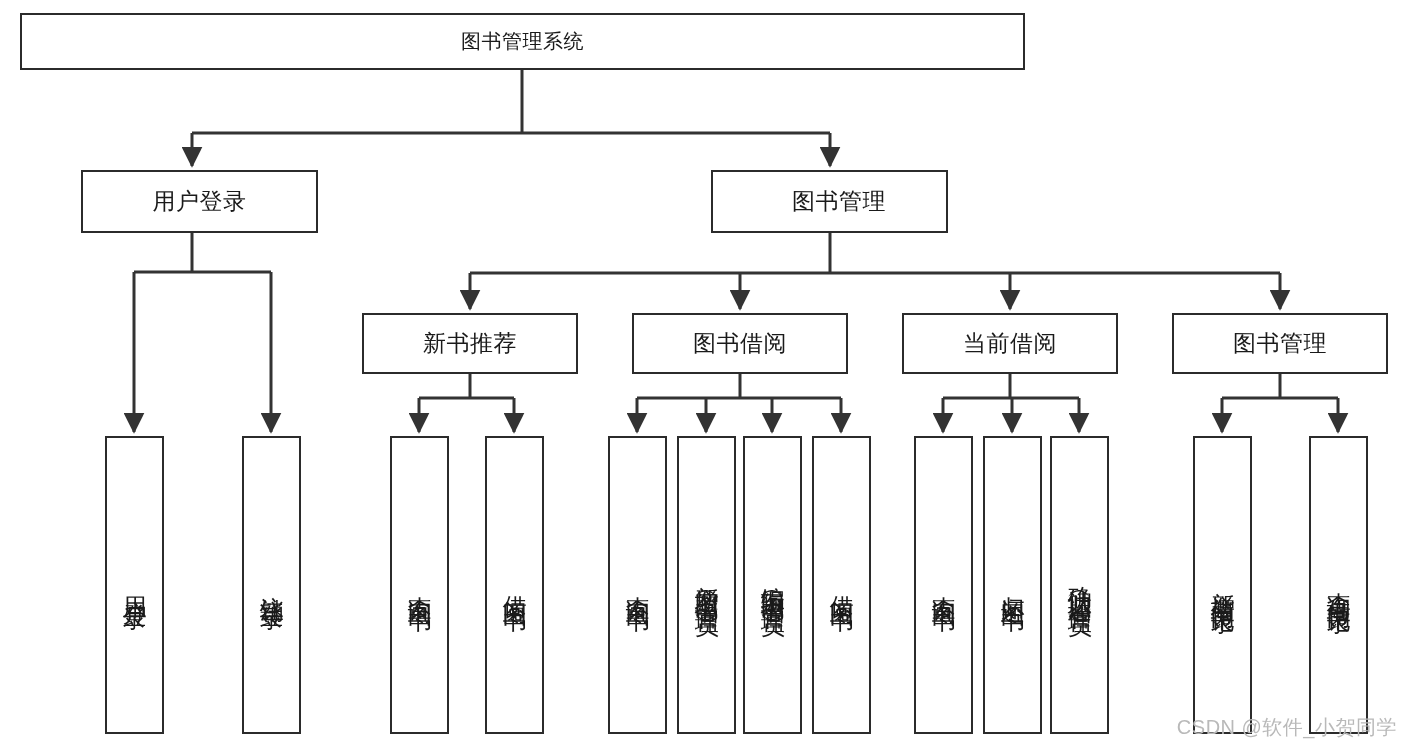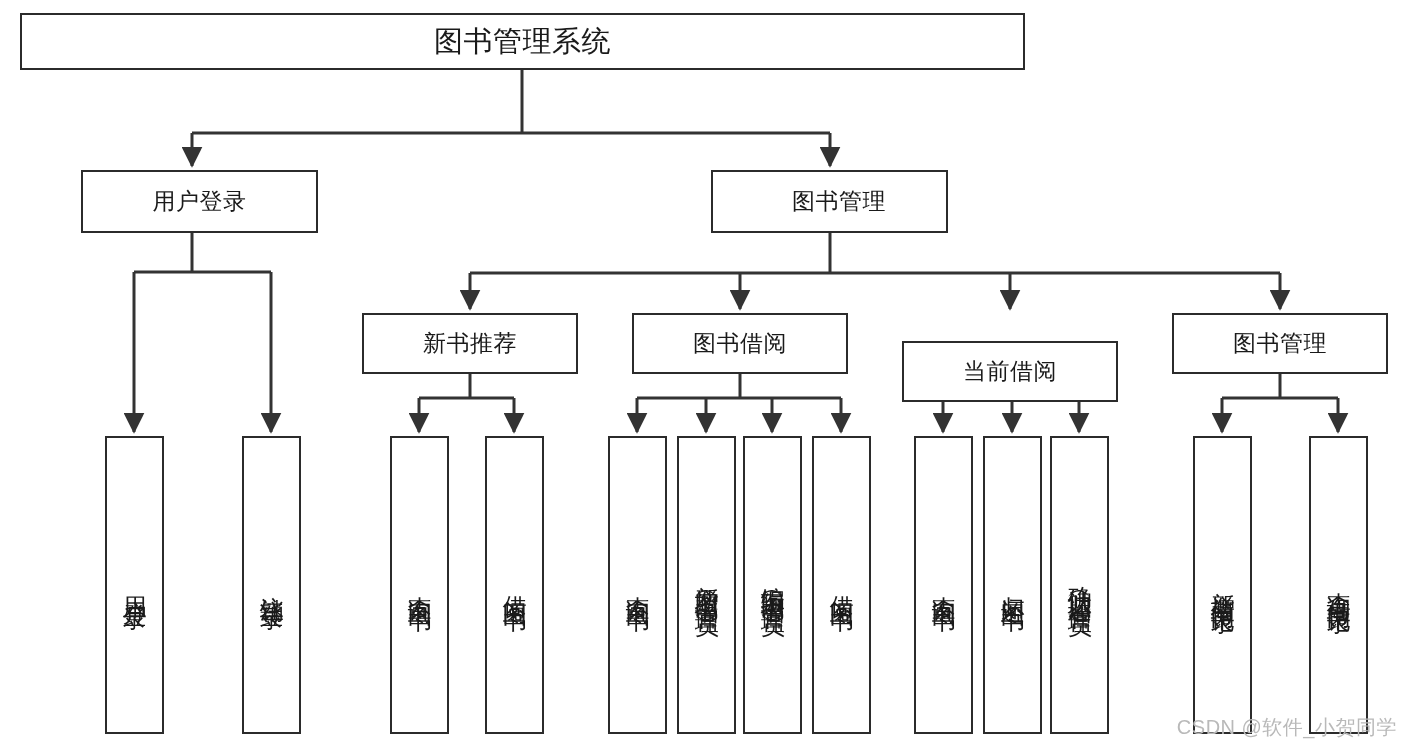--- a/index.html
+++ b/index.html
@@ -42,21 +42,21 @@
     display: block;
     line-height: 1.18;
     white-space: nowrap;
   }
   
   .node.horizontal .node-label {
     font-size: 23px;
     letter-spacing: 0.5px;
   }
   .node.root .node-label {
-    font-size: 29px;
+    font-size: 20px;
   }
   
   .node.vertical {
     align-items: center;
     justify-content: center;
   }
   .node.vertical .node-label {
     writing-mode: vertical-rl;
     text-orientation: upright;
     font-size: 24px;
@@ -140,21 +140,21 @@
   <div class="node horizontal" style="left:711px; top:170px; width:237px; height:63px;padding-left:19px;">
     <span class="node-label">图书管理</span>
   </div>
 
   <div class="node horizontal" style="left:362px; top:313px; width:216px; height:61px;">
     <span class="node-label">新书推荐</span>
   </div>
   <div class="node horizontal" style="left:632px; top:313px; width:216px; height:61px;">
     <span class="node-label">图书借阅</span>
   </div>
-  <div class="node horizontal" style="left:902px; top:313px; width:216px; height:61px;margin-top:28px;">
+  <div class="node horizontal" style="left:902px; top:313px; width:216px; height:61px;">
     <span class="node-label">当前借阅</span>
   </div>
   <div class="node horizontal" style="left:1172px; top:313px; width:216px; height:61px;">
     <span class="node-label">图书管理</span>
   </div>
 
   <div class="node vertical" style="left:105px; top:436px; width:59px; height:298px;">
     <span class="node-label">用户登录</span>
   </div>
   <div class="node vertical" style="left:242px; top:436px; width:59px; height:298px;">

